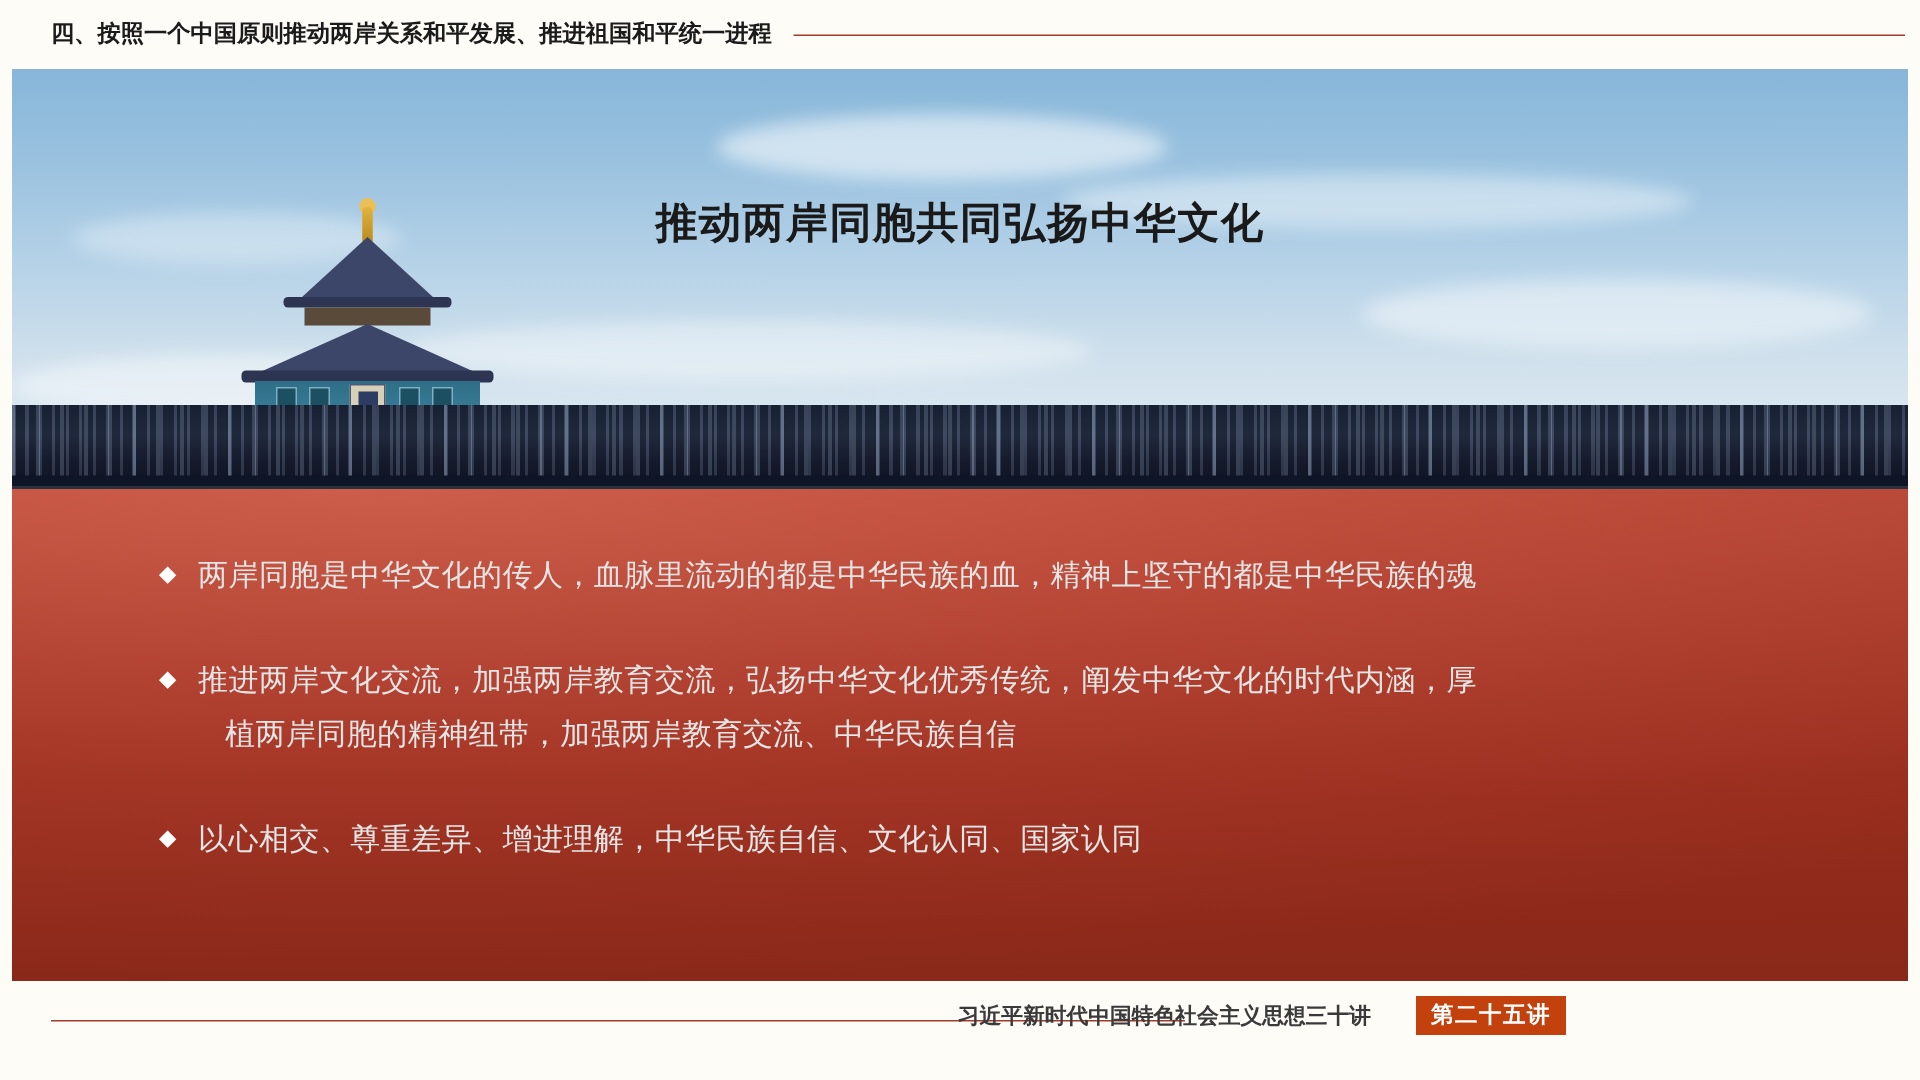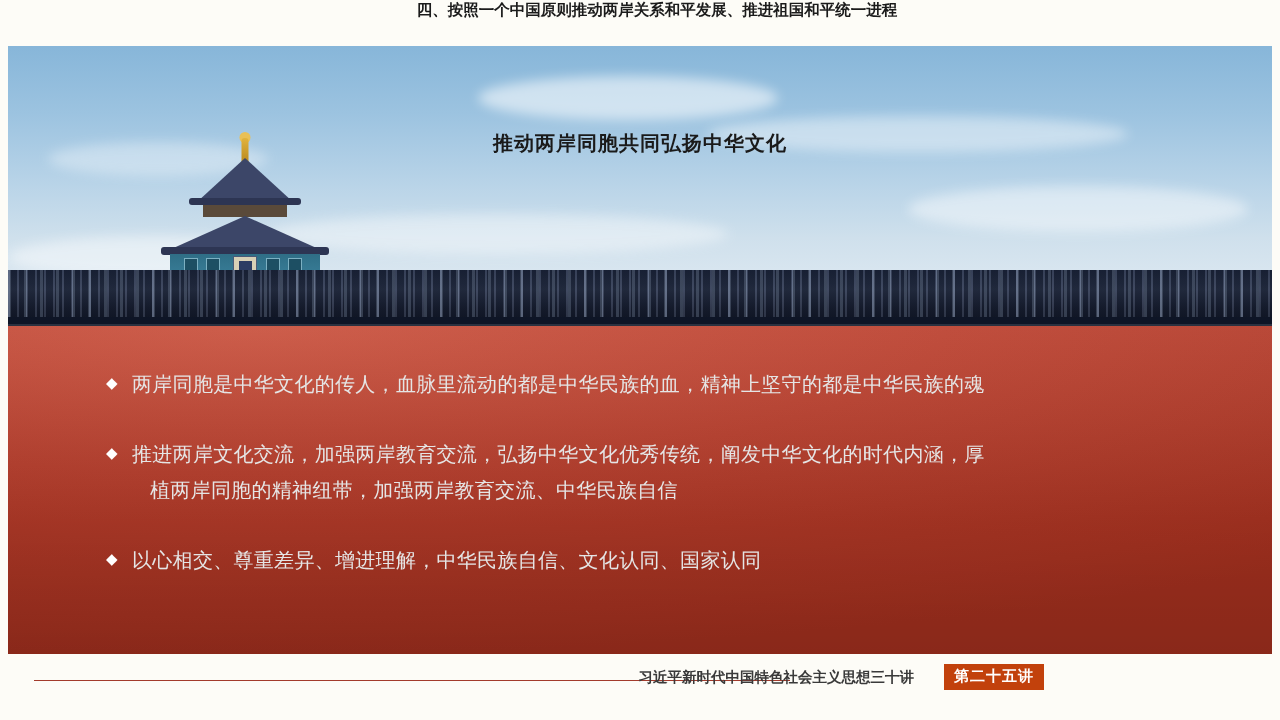--- a/index.html
+++ b/index.html
@@ -12,21 +12,21 @@
   .slide {
     position: relative;
     width: 1280px; height: 720px;
     background: #fdfcf7;
   }
 
   
   .header {
     position: absolute;
     top: 0; left: 0; width: 1280px; height: 44px;
-    display: flex; align-items: center; flex-direction: column;
+    display: flex; align-items: center;
   }
   .header-title {
     margin-left: 34px;
     font-size: 15.5px;
     font-weight: bold;
     color: #1b1b1b;
     white-space: nowrap;
     letter-spacing: 0px;
   }
   .header-rule {
@@ -161,21 +161,21 @@
   }
   .wall-sheen {
     position: absolute; left: 0; top: 0; width: 100%; height: 100%;
     background: linear-gradient(180deg, rgba(255,255,255,.08), rgba(0,0,0,.10) 60%, rgba(0,0,0,.18));
   }
 
   
   .slide-title {
     position: absolute; left: 0; top: 84px; width: 100%;
     text-align: center;
-    font-size: 20px;
+    font-size: 28px;
     font-weight: bold;
     color: #1a1a1a;
     letter-spacing: 1px;
   }
 
   
   .bullets {
     position: absolute; left: 98px; top: 320px; width: 1078px;
   }
   .bullet {

